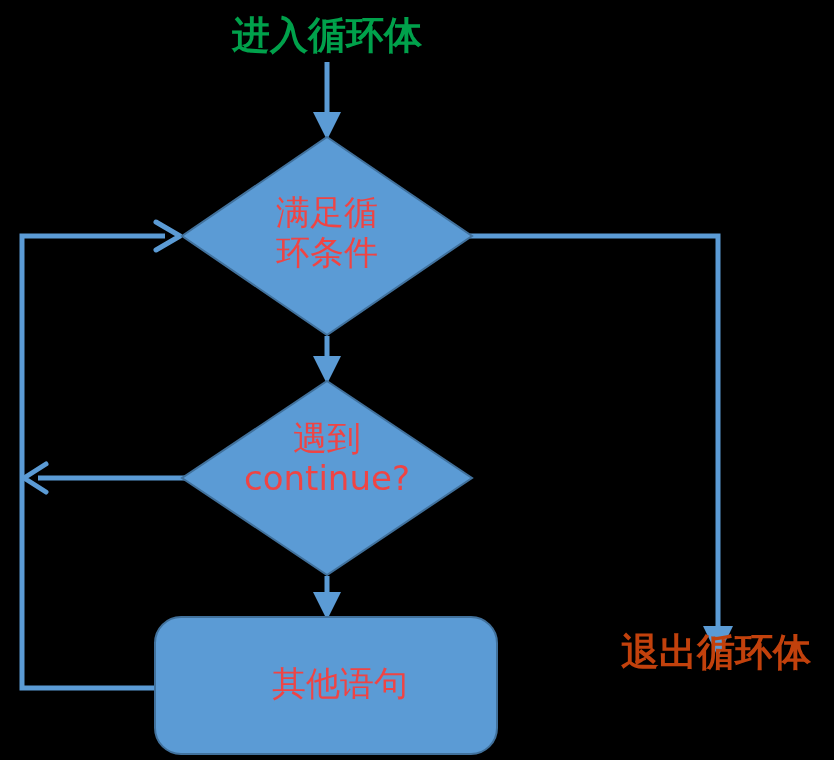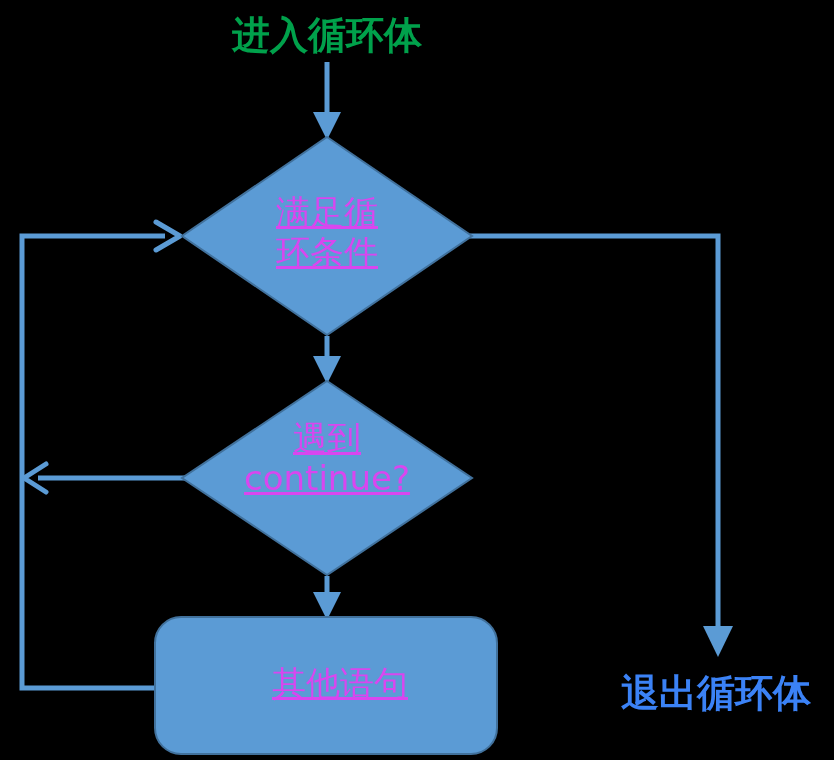--- a/index.html
+++ b/index.html
@@ -22,48 +22,47 @@
   #flow-svg {
     position: absolute;
     left: 0;
     top: 0;
     width: 834px;
     height: 760px;
     display: block;
   }
   .node-label {
     position: absolute;
-    color: #d946ef;
+    color: #ef4444;
     text-align: center;
     line-height: 1.18;
     white-space: pre;
     pointer-events: none;
     font-family: "DejaVu Sans", "Liberation Sans", sans-serif;
-    text-decoration: underline;
   }
   .free-label {
     position: absolute;
     text-align: center;
     white-space: pre;
     font-family: "DejaVu Sans", "Liberation Sans", sans-serif;
     font-weight: bold;
   }
   #label-enter-loop {
     left: 177px;
     top: 10px;
     width: 300px;
     font-size: 38px;
     color: #00A14B;
   }
   #label-exit-loop {
     left: 598px;
-    top: 668px;
+    top: 627px;
     width: 236px;
     font-size: 38px;
-    color: #3b82f6;
+    color: #c2410c;
   }
   #label-cond1 {
     left: 207px;
     top: 192px;
     width: 240px;
     font-size: 34px;
   }
   #label-cond2 {
     left: 207px;
     top: 418px;

